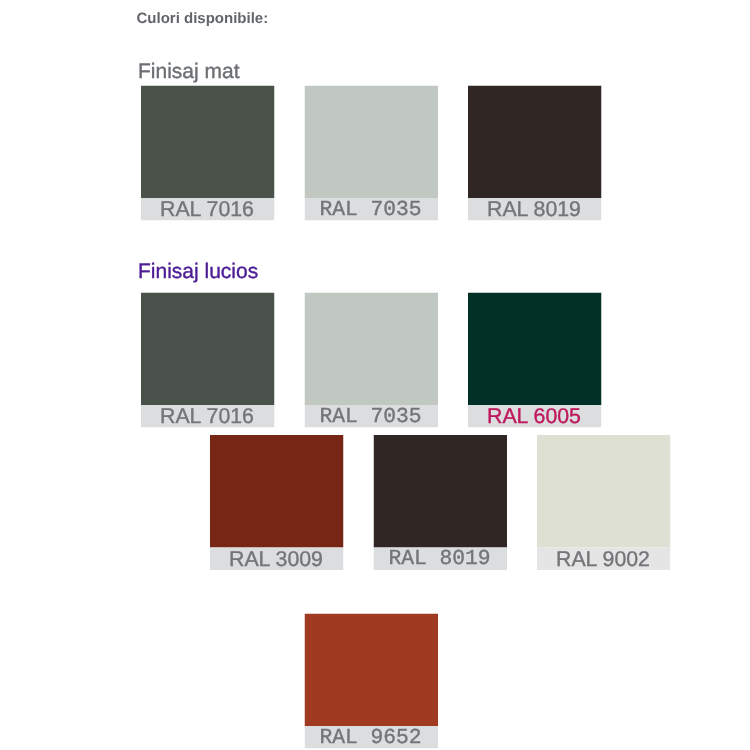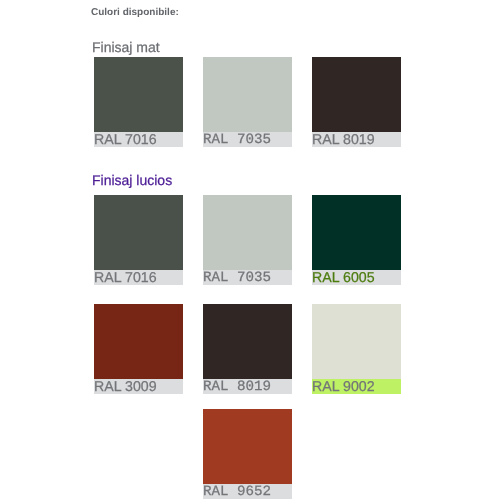--- a/index.html
+++ b/index.html
@@ -42,21 +42,21 @@
 
   
   .swatch-row {
     position: absolute;
     left: 94px;
     width: 320px;
     height: 89.5px;
   }
   #row-mat-1    { top: 57px; }
   #row-lucios-1 { top: 195px; }
-  #row-lucios-2 { top: 304px; }
+  #row-lucios-2 { top: 290px; margin-left: 46px; }
   #row-lucios-3 { top: 409px; }
 
   .swatch {
     position: absolute;
     top: 0;
     width: 89px;
     height: 89.5px;
     overflow: hidden;
   }
   .col-1 { left: 0px; }
@@ -69,20 +69,21 @@
   }
   .swatch-label {
     width: 88px;
     padding-right: 1px;
     height: 14.5px;
     background: #dcdddf;
     color: #737578;
     font-size: 14.2px;
     line-height: 16px;
     -webkit-text-stroke: 0.25px currentColor;
+    text-align: center;
     white-space: nowrap;
     overflow: hidden;
   }
 </style>
 </head>
 <body style="background-color: rgb(255, 255, 255);">
 
 <div class="page-title" style="color: rgb(98, 101, 106);">Culori disponibile:</div>
 
 <div class="section-title" id="sec-title-mat" style="color: rgb(108, 111, 115);">Finisaj mat</div>
@@ -108,36 +109,36 @@
   <div class="swatch col-1">
     <div class="swatch-color" style="background-color: rgb(73, 81, 74);"></div>
     <div class="swatch-label" style="background-color: rgb(220, 221, 223); color: rgb(115, 117, 120);">RAL 7016</div>
   </div>
   <div class="swatch col-2">
     <div class="swatch-color" style="background-color: rgb(193, 199, 193);"></div>
     <div class="swatch-label" style="background-color: rgb(220, 221, 223); color: rgb(115, 117, 120);">RAL 7035</div>
   </div>
   <div class="swatch col-3">
     <div class="swatch-color" style="background-color: rgb(1, 48, 38);"></div>
-    <div class="swatch-label" style="background-color: rgb(220, 221, 223); color: #4d7c0f;">RAL 6005</div>
+    <div class="swatch-label" style="background-color: rgb(220, 221, 223); color: #be185d;">RAL 6005</div>
   </div>
 </div>
 
 <div class="swatch-row" id="row-lucios-2">
   <div class="swatch col-1">
     <div class="swatch-color" style="background-color: rgb(119, 38, 22);"></div>
     <div class="swatch-label" style="background-color: rgb(220, 221, 223); color: rgb(115, 117, 120);">RAL 3009</div>
   </div>
   <div class="swatch col-2">
     <div class="swatch-color" style="background-color: rgb(48, 39, 37);"></div>
     <div class="swatch-label" style="background-color: rgb(220, 221, 223); color: rgb(115, 117, 120);">RAL 8019</div>
   </div>
   <div class="swatch col-3">
     <div class="swatch-color" style="background-color: rgb(223, 224, 212);"></div>
-    <div class="swatch-label" style="background-color: #bef264; color: rgb(115, 117, 120);">RAL 9002</div>
+    <div class="swatch-label" style="background-color: #e5e5e5; color: rgb(115, 117, 120);">RAL 9002</div>
   </div>
 </div>
 
 <div class="swatch-row" id="row-lucios-3">
   <div class="swatch col-2">
     <div class="swatch-color" style="background-color: rgb(160, 59, 34);"></div>
     <div class="swatch-label" style="background-color: rgb(220, 221, 223); color: rgb(115, 117, 120);">RAL 9652</div>
   </div>
 </div>
 

